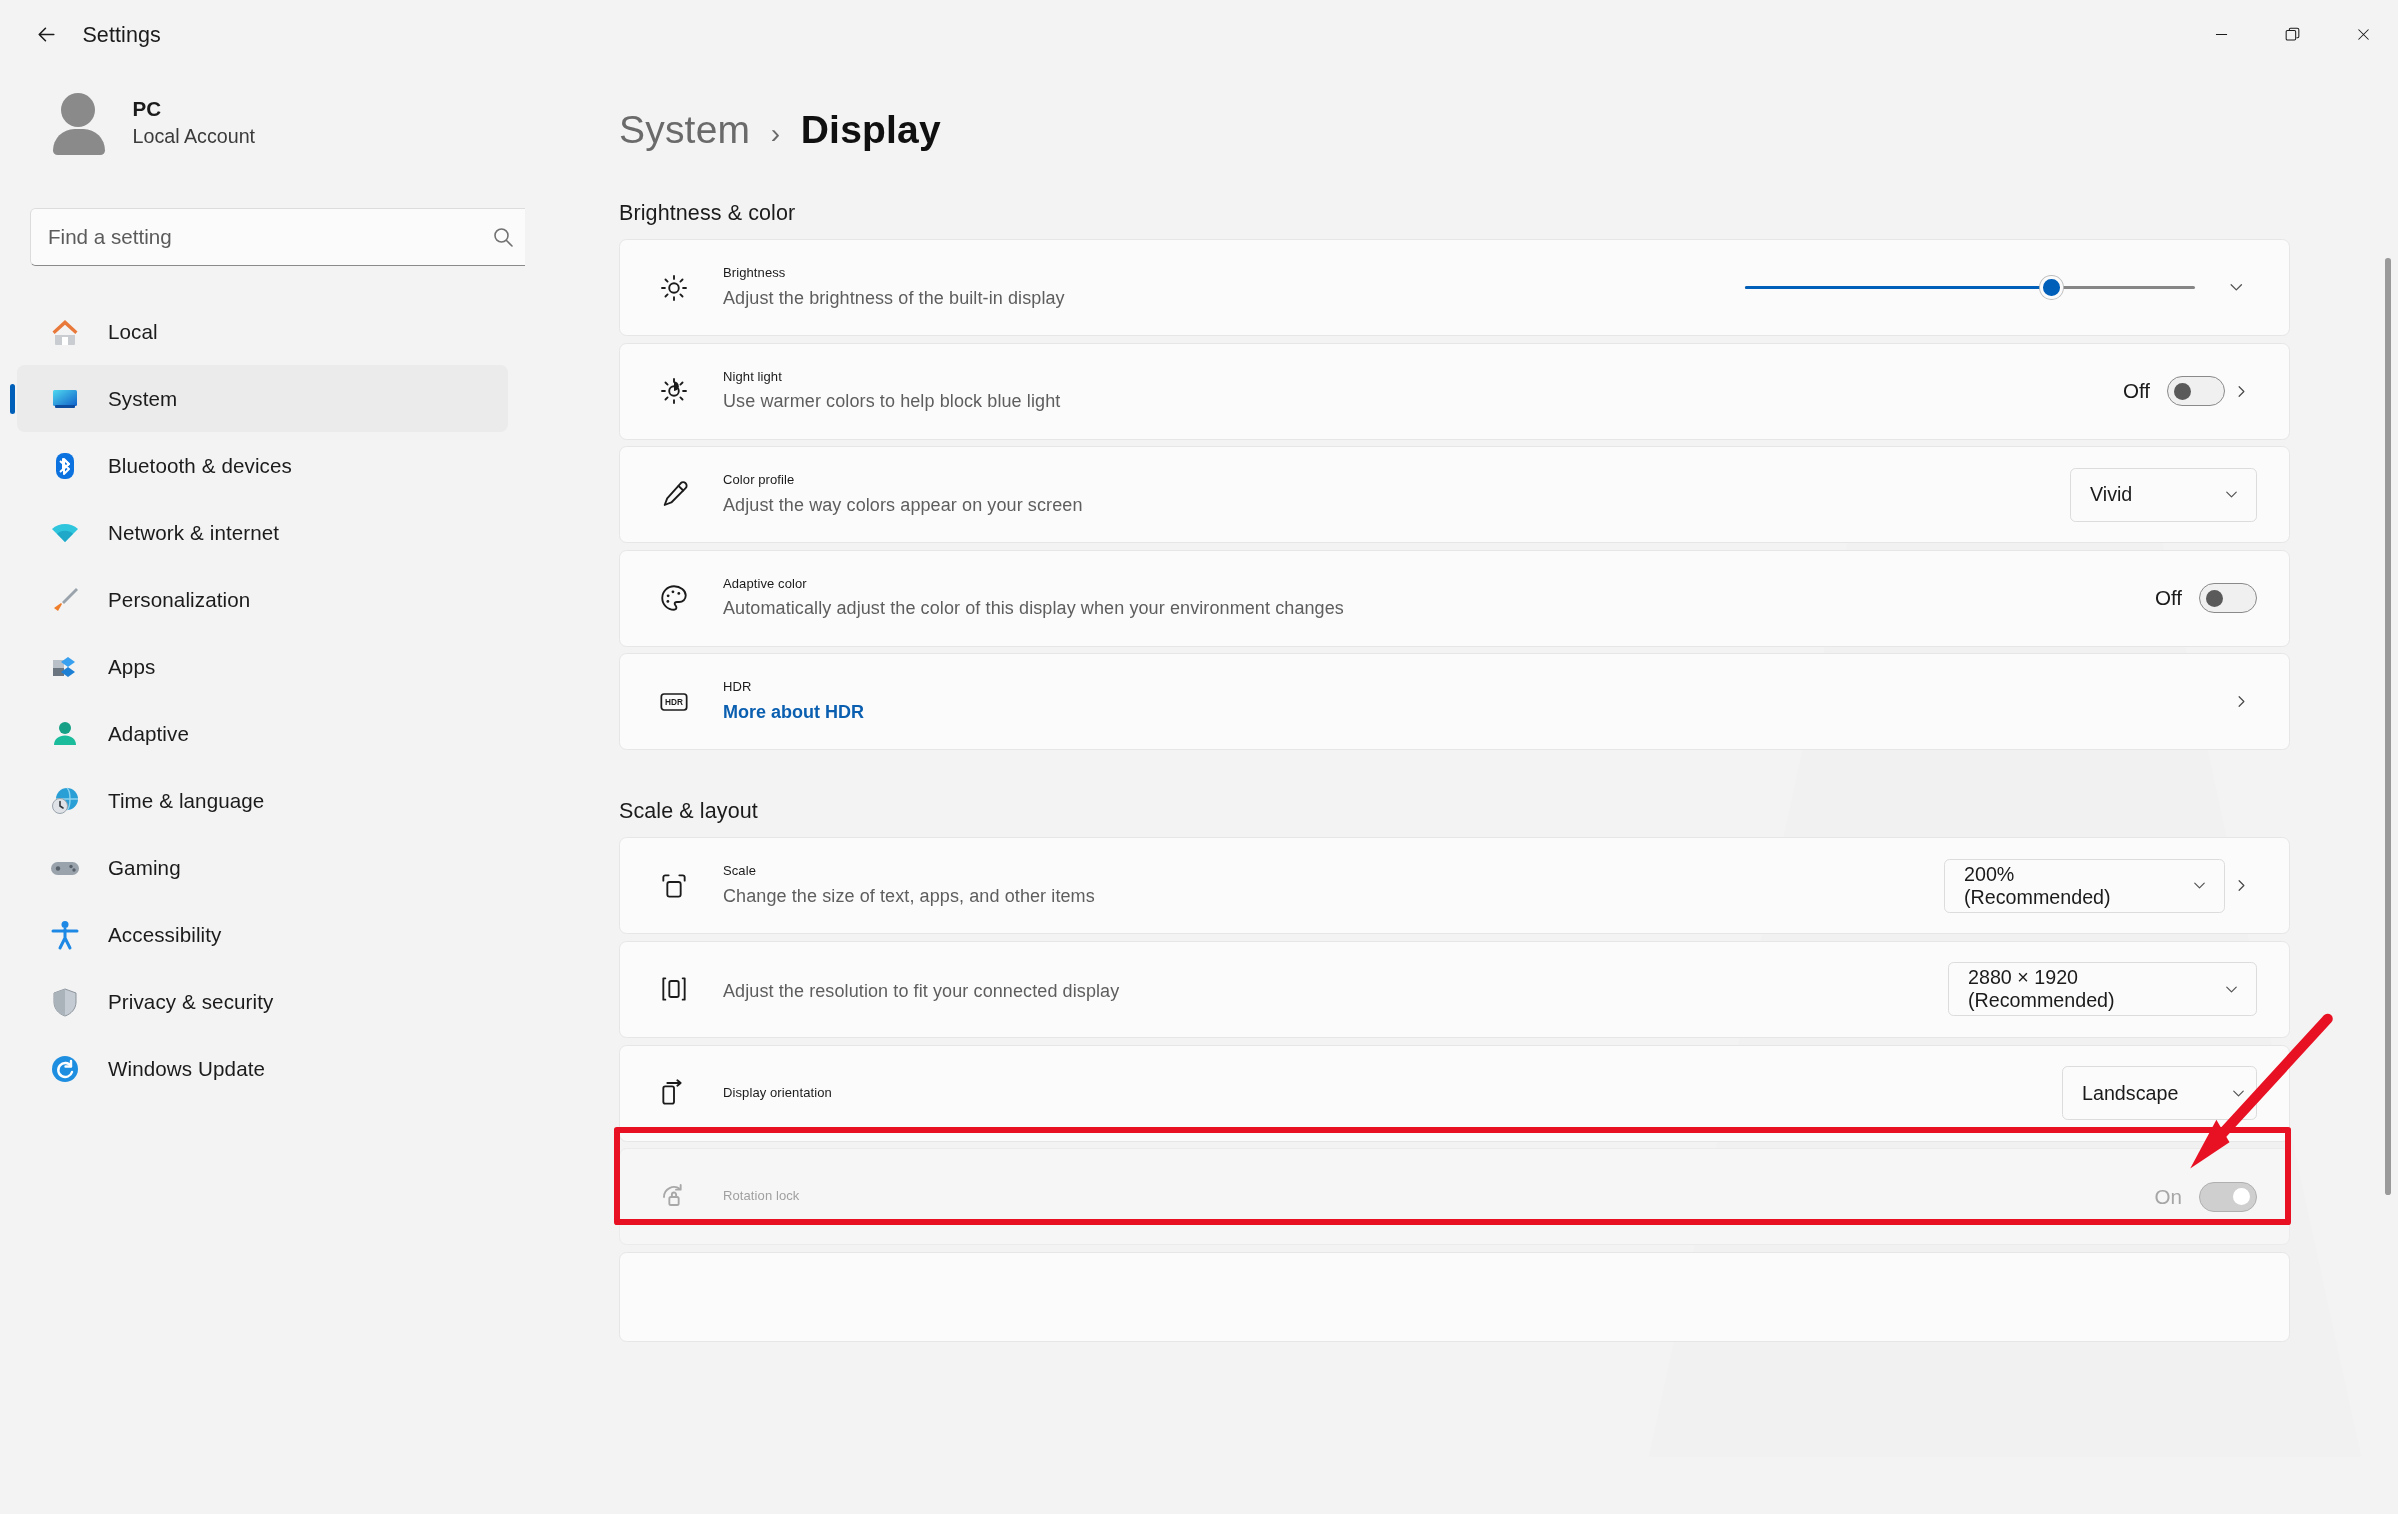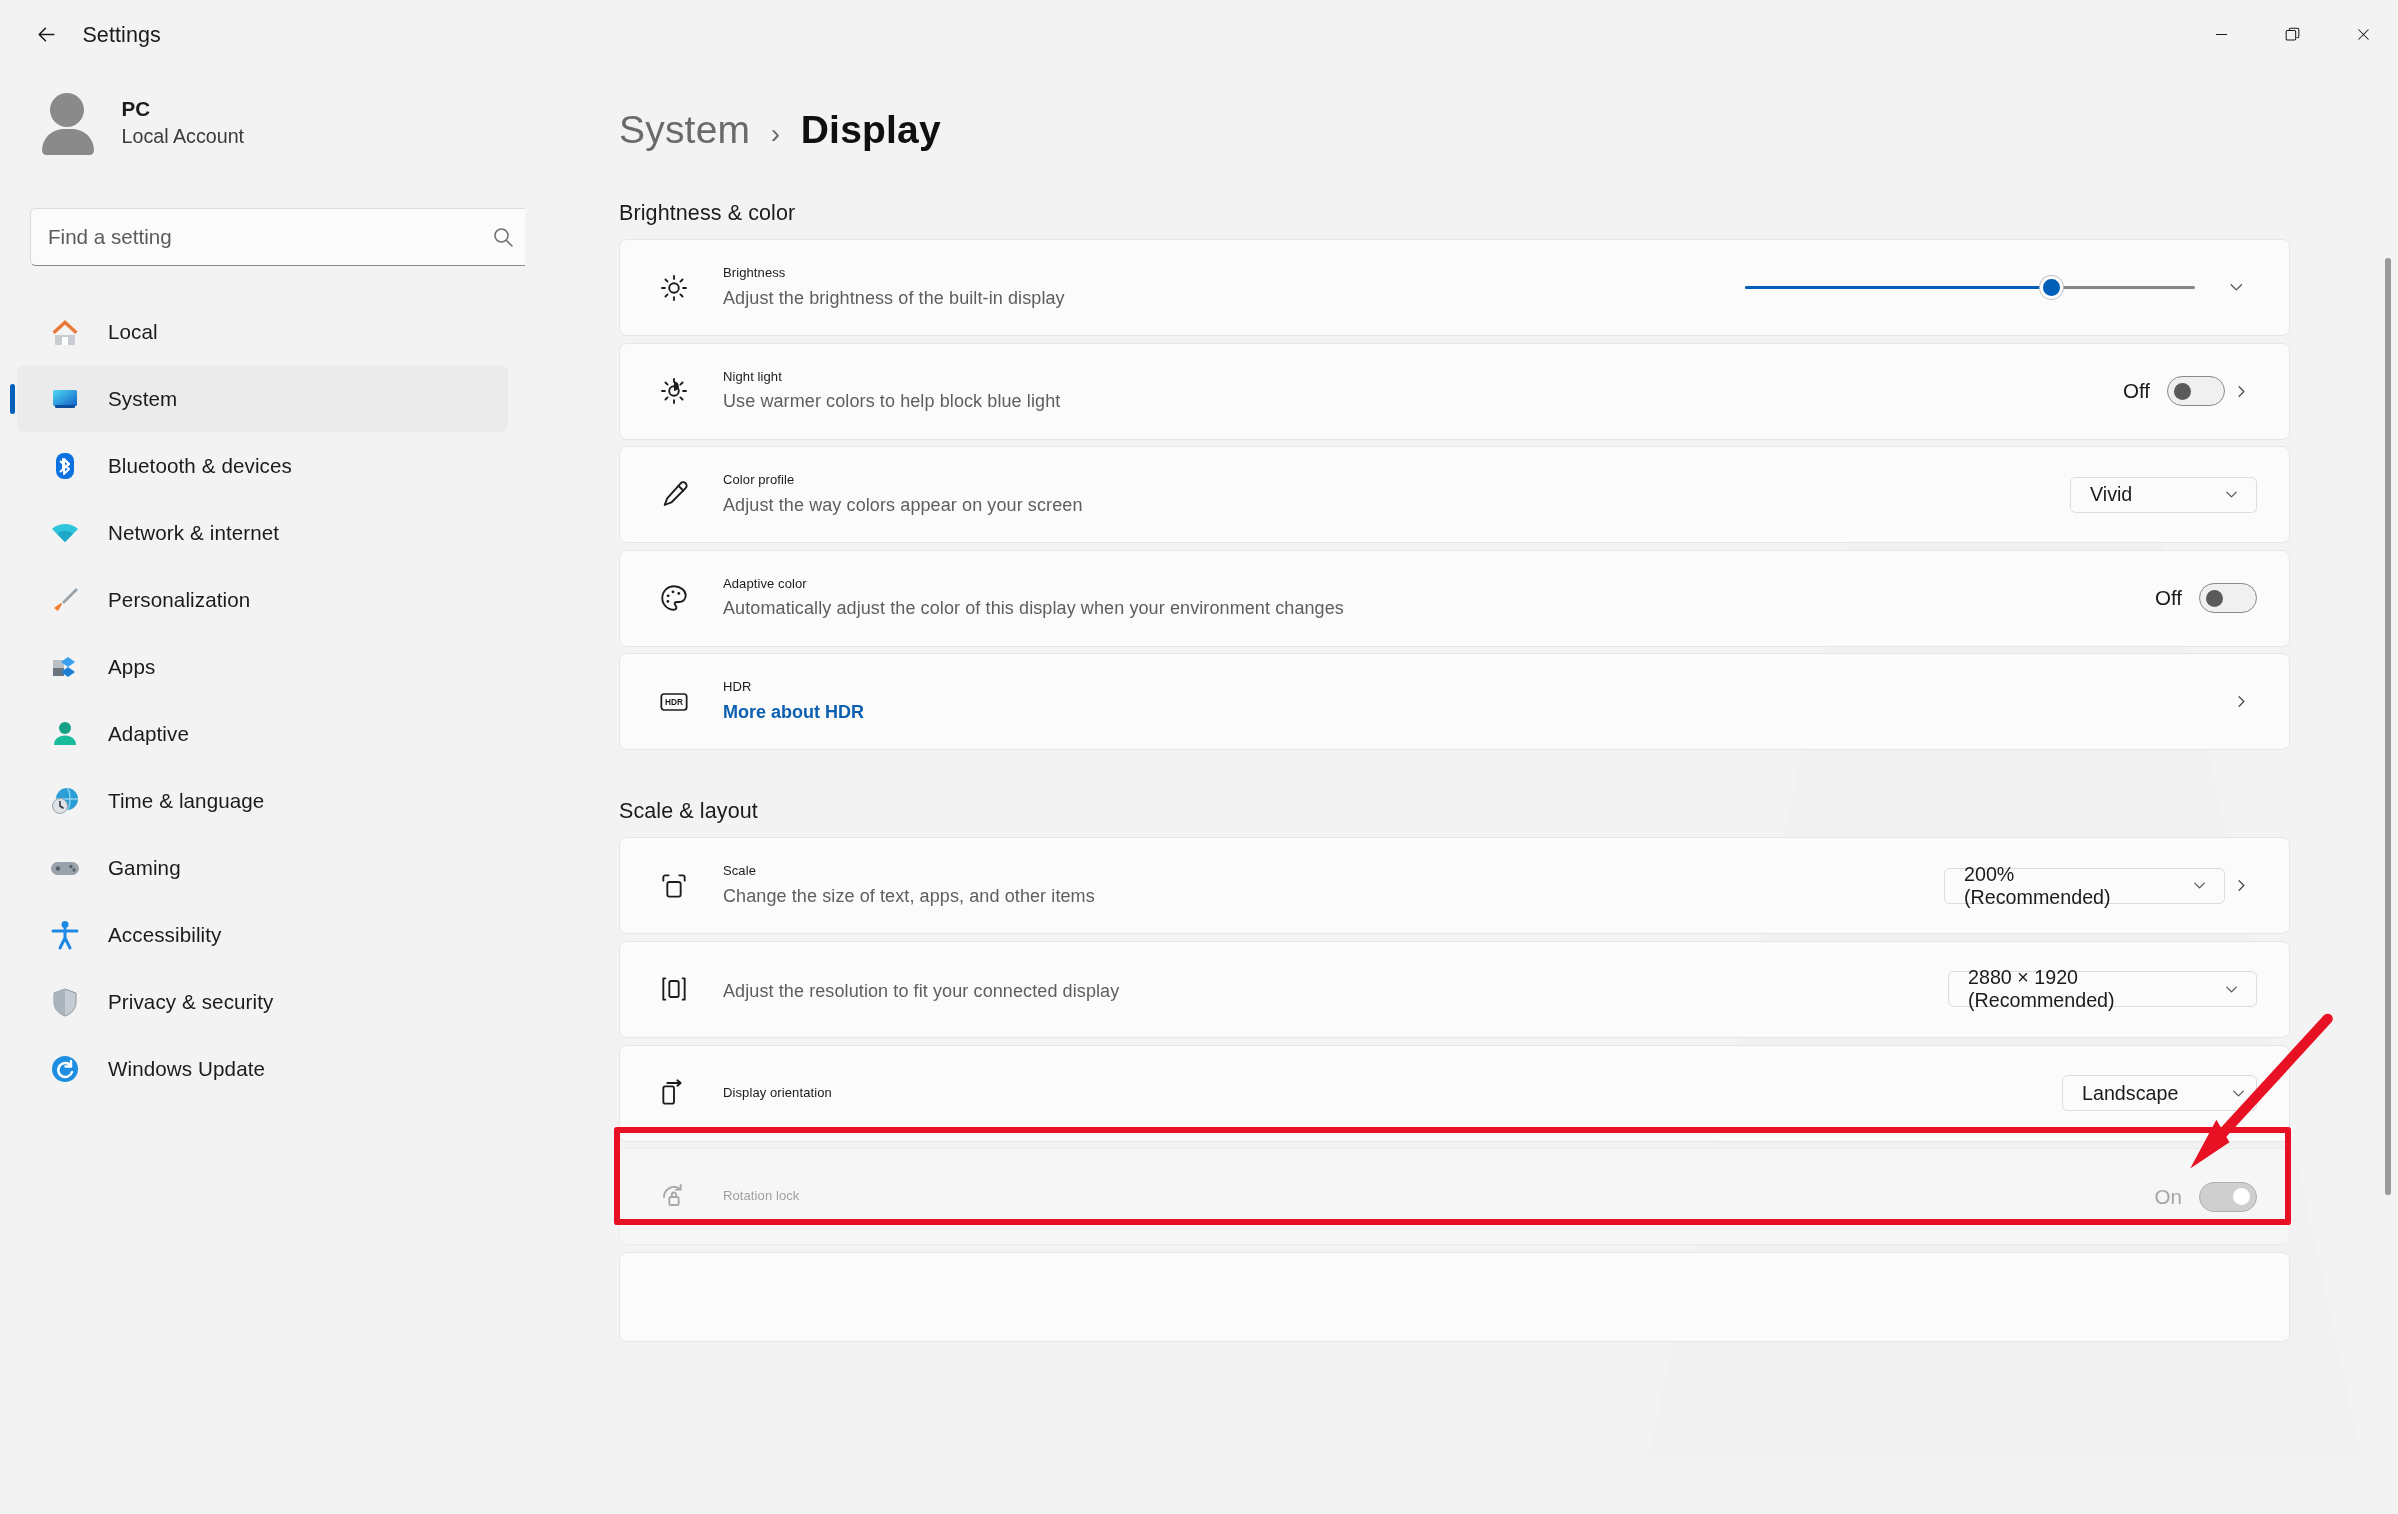--- a/index.html
+++ b/index.html
@@ -31,21 +31,21 @@
   .win-btn {
     width: 71px; height: 71px; display: flex; align-items: center; justify-content: center;
   }
   .win-btn svg { width: 19px; height: 19px; }
 
   
   .sidebar {
     position: absolute; left: 0; top: 71px; width: 525px; height: 1444px;
   }
   .account {
-    display: flex; align-items: center; height: 103px; padding-left: 37px;
+    display: flex; align-items: center; height: 103px; padding-left: 48px;
   }
   .avatar {
     width: 62px; height: 62px; position: relative; flex: 0 0 auto;
   }
   .avatar .head {
     position: absolute; left: 13px; top: 1.9px; width: 34px; height: 34px;
     border-radius: 50%; background: #8a8a8a;
   }
   .avatar .body {
     position: absolute; left: 4.7px; top: 37px; width: 52px; height: 26px;
@@ -149,21 +149,21 @@
   }
   .toggle .knob {
     position: absolute; left: 5.6px; top: 5.6px; width: 17px; height: 17px;
     border-radius: 50%; background: #5a5a5a;
   }
   .toggle.on { background: #cfcfcf; border-color: #b0b0b0; }
   .toggle.on .knob { left: auto; right: 5.6px; background: #ffffff; }
 
   
   .dropdown {
-    height: 36px; border: 0.9px solid #dcdcdc; border-radius: 5.6px; background: #fbfbfb;
+    height: 54px; border: 0.9px solid #dcdcdc; border-radius: 5.6px; background: #fbfbfb;
     display: flex; align-items: center; justify-content: space-between;
     padding: 0 15px 0 19px; font-size: 19.7px; color: #1b1b1b; gap: 32px;
   }
   .dropdown .chev { margin-left: 19px; opacity: .75; }
   .dropdown .chev svg { width: 19px; height: 19px; display: block; }
 
   .chev-right { width: 32px; display: flex; justify-content: center; }
   .chev-right svg { width: 19px; height: 19px; opacity: .8; }
   .chev-down-sep { width: 41px; display: flex; justify-content: center; }
   .chev-down-sep svg { width: 20.6px; height: 20.6px; opacity: .75; }

